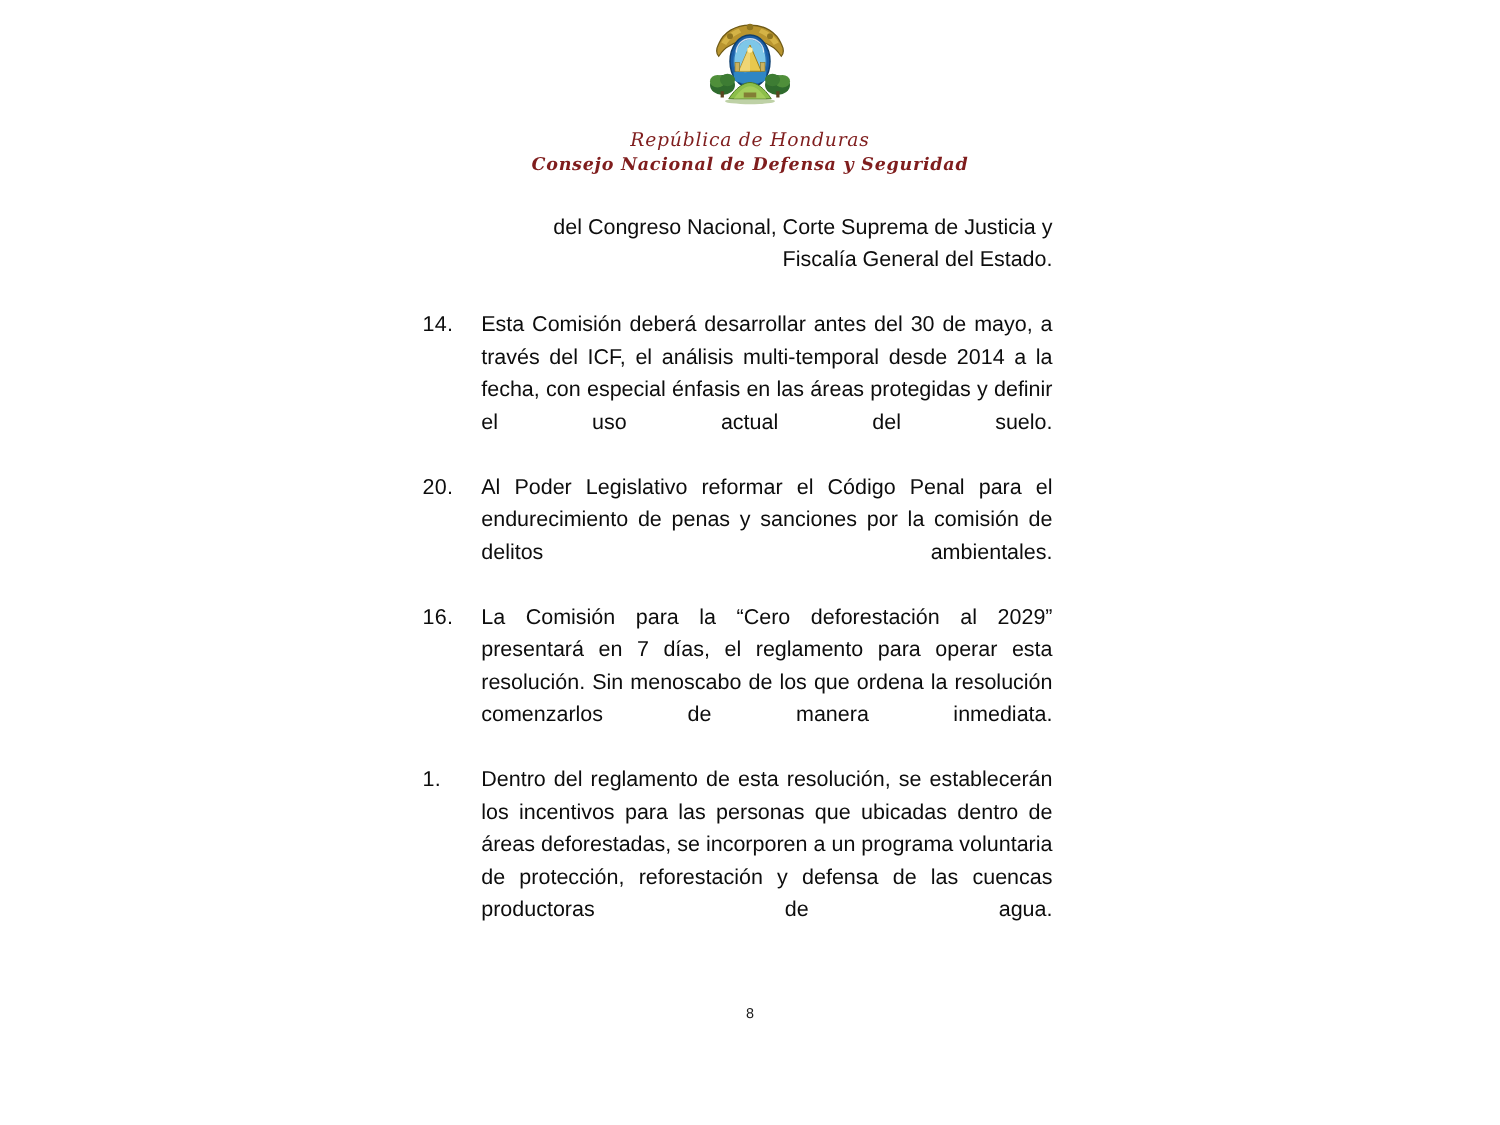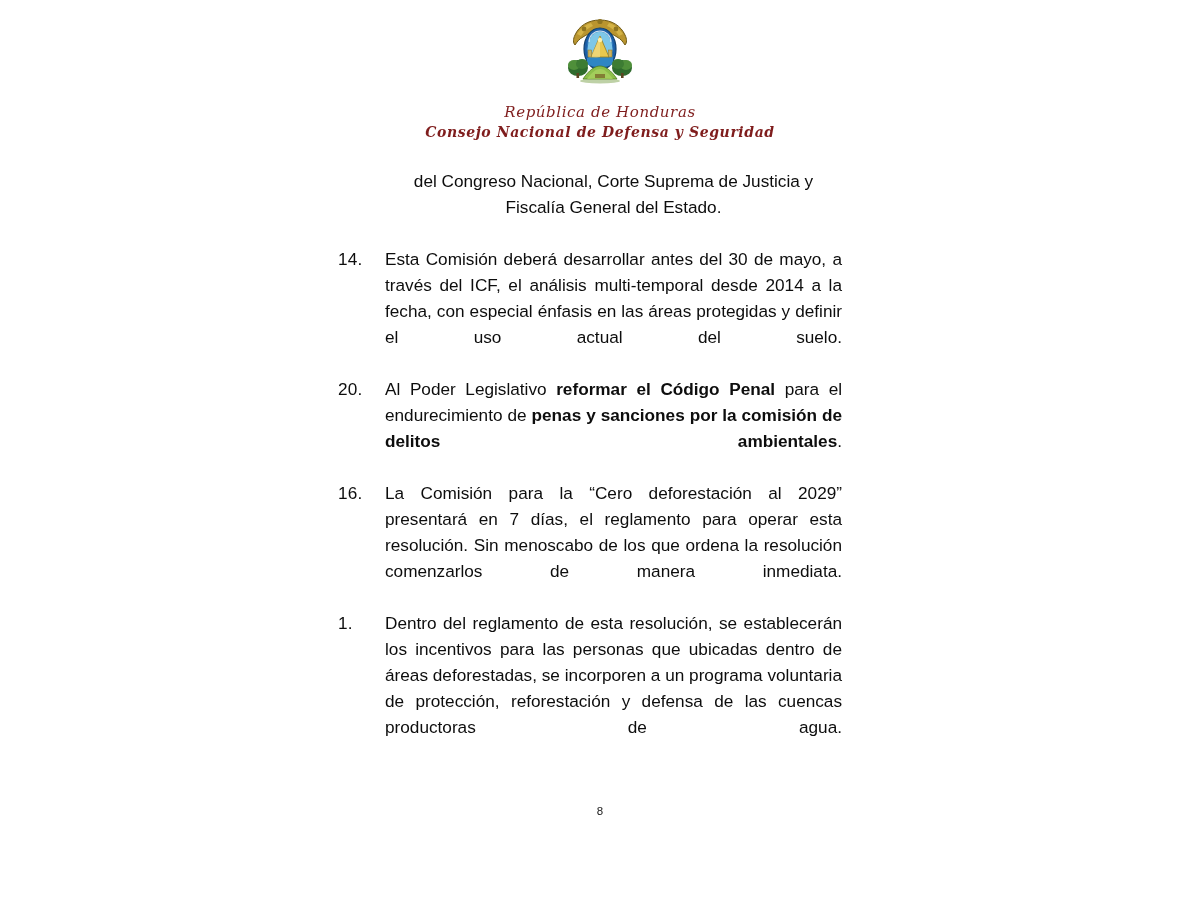--- a/index.html
+++ b/index.html
@@ -92,23 +92,23 @@
     text-justify: inter-word;
     hyphens: none;
     line-height: 26px;
   }
   
   .ptext::after {
     content: "";
     display: inline-block;
     width: 100%;
   }
-  .ptext.nojustify { text-align: center; }
-
-  b, .bold { font-weight: bold; }
+  .ptext.nojustify { text-align: right; }
+
+  b, .bold { font-weight: normal; }
 
   
   .page-number {
     position: absolute;
     left: 0;
     width: 1200px;
     top: 805px;
     text-align: center;
     font-size: 11.5px;
     color: #1a1a1a;

